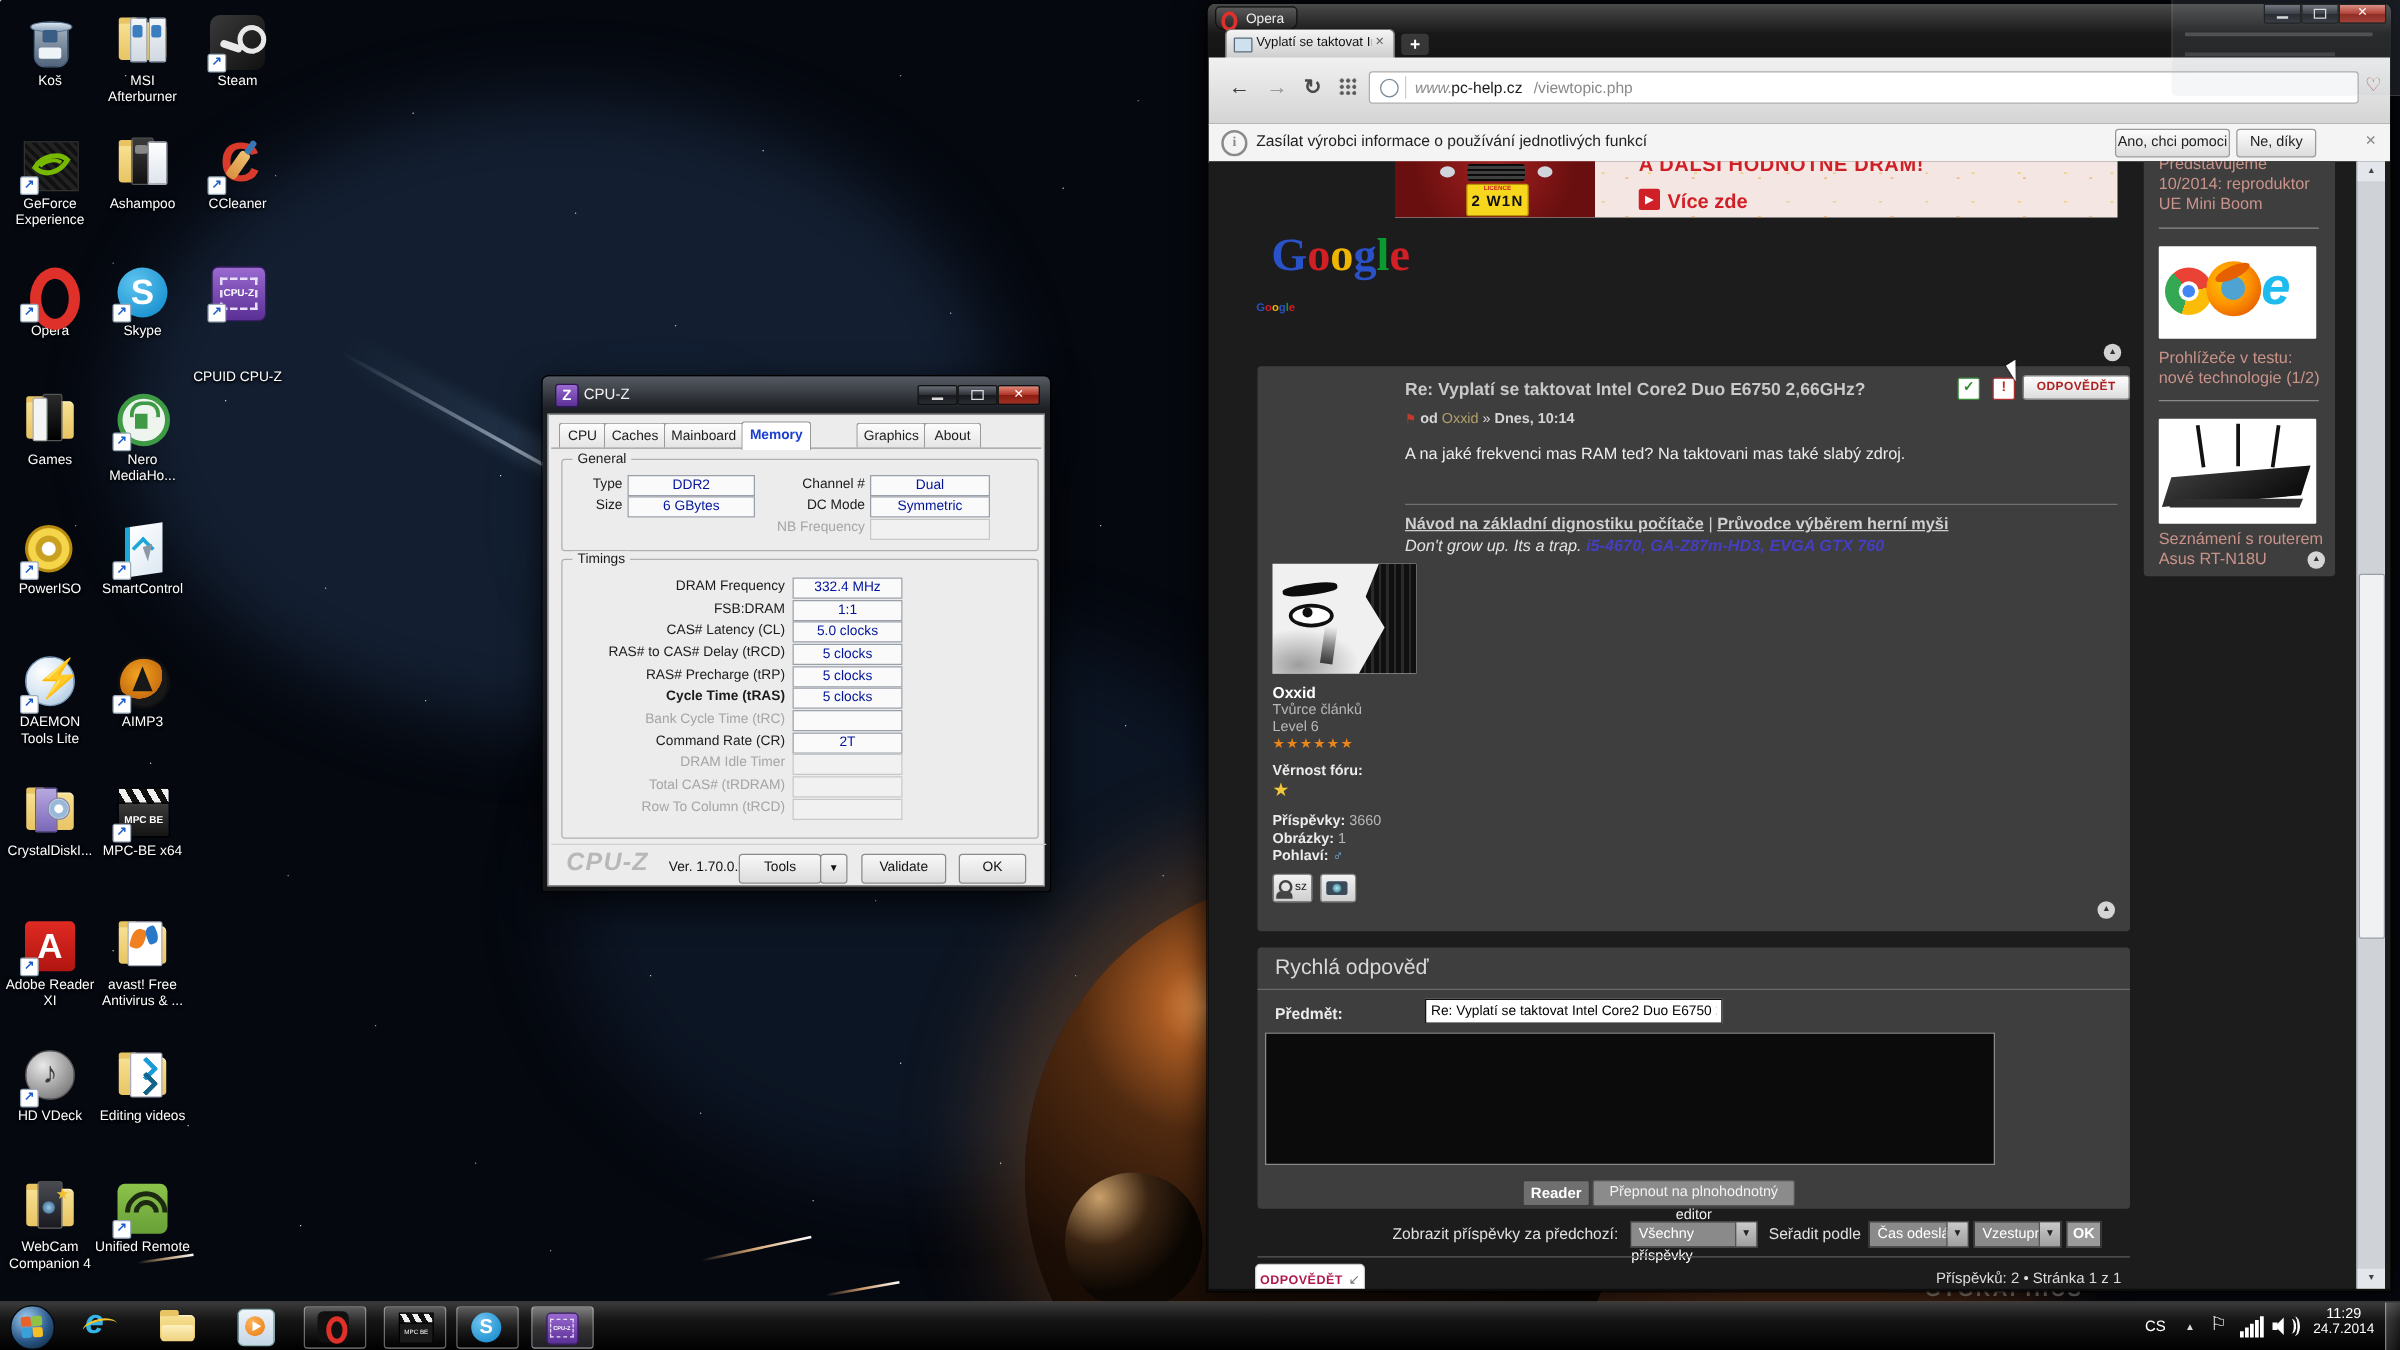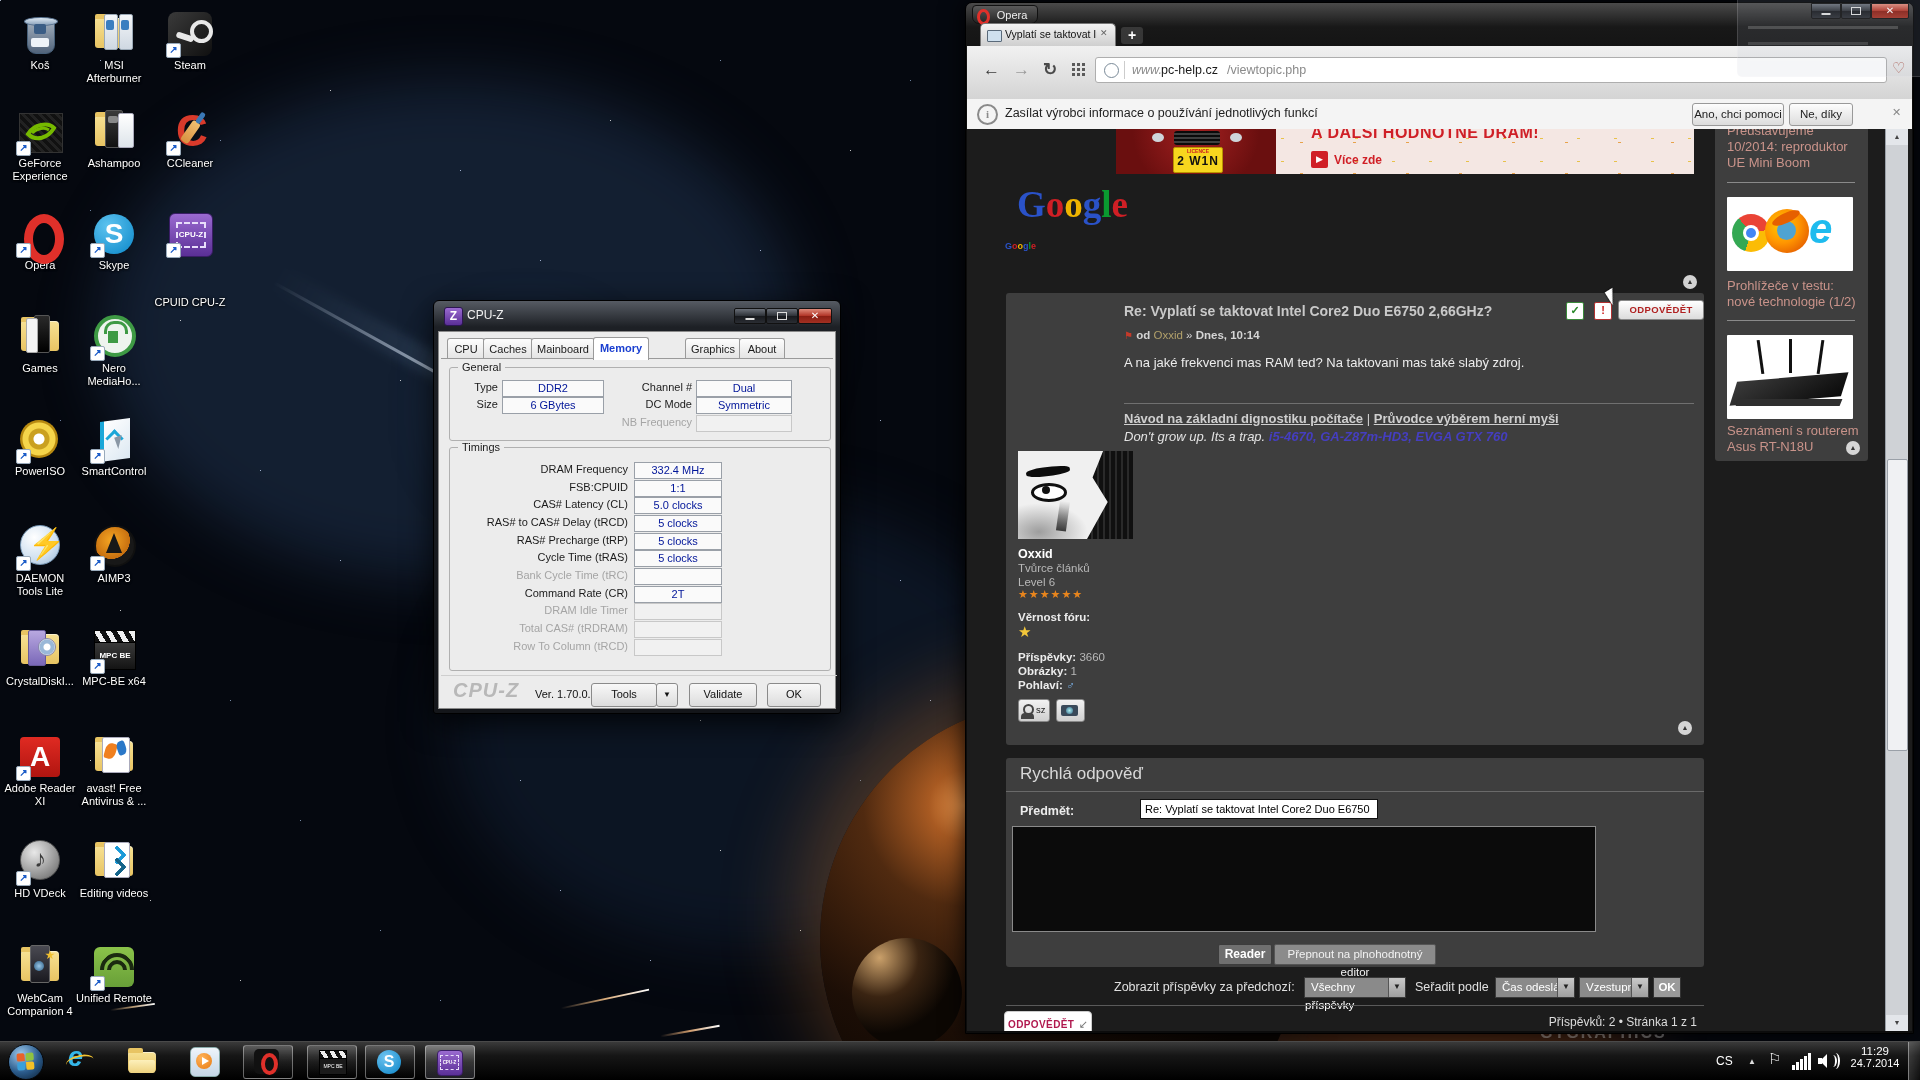--- a/index.html
+++ b/index.html
@@ -334,29 +334,29 @@
           <span class="czlab" style="left:170px;top:30px;width:72px;">DC Mode</span>
           <span class="czfld" style="left:246px;top:29px;width:94px;">Symmetric</span>
           <span class="czlab gl" style="left:150px;top:48px;width:92px;">NB Frequency</span>
           <span class="czfld gf" style="left:246px;top:47px;width:94px;"></span>
         </div>
 
         <div class="cz-group" style="left:8px;top:88px;width:380px;height:222px;">
           <div class="cz-legend">Timings</div>
           <span class="czlab" style="left:10px;top:15px;width:168px;">DRAM Frequency</span>
           <span class="czfld" style="left:184px;top:14px;width:86px;">332.4 MHz</span>
-          <span class="czlab" style="left:10px;top:33px;width:168px;">FSB:CPUID</span>
+          <span class="czlab" style="left:10px;top:33px;width:168px;">FSB:DRAM</span>
           <span class="czfld" style="left:184px;top:32px;width:86px;">1:1</span>
           <span class="czlab" style="left:10px;top:50px;width:168px;">CAS# Latency (CL)</span>
           <span class="czfld" style="left:184px;top:49px;width:86px;">5.0 clocks</span>
           <span class="czlab" style="left:10px;top:68px;width:168px;">RAS# to CAS# Delay (tRCD)</span>
           <span class="czfld" style="left:184px;top:67px;width:86px;">5 clocks</span>
           <span class="czlab" style="left:10px;top:86px;width:168px;">RAS# Precharge (tRP)</span>
           <span class="czfld" style="left:184px;top:85px;width:86px;">5 clocks</span>
-          <span class="czlab" style="left:10px;top:103px;width:168px;">Cycle Time (tRAS)</span>
+          <span class="czlab" style="left:10px;top:103px;width:168px;font-weight:bold;">Cycle Time (tRAS)</span>
           <span class="czfld" style="left:184px;top:102px;width:86px;">5 clocks</span>
           <span class="czlab gl" style="left:10px;top:121px;width:168px;">Bank Cycle Time (tRC)</span>
           <span class="czfld" style="left:184px;top:120px;width:86px;"></span>
           <span class="czlab" style="left:10px;top:139px;width:168px;">Command Rate (CR)</span>
           <span class="czfld" style="left:184px;top:138px;width:86px;">2T</span>
           <span class="czlab gl" style="left:10px;top:156px;width:168px;">DRAM Idle Timer</span>
           <span class="czfld gf" style="left:184px;top:155px;width:86px;"></span>
           <span class="czlab gl" style="left:10px;top:174px;width:168px;">Total CAS# (tRDRAM)</span>
           <span class="czfld gf" style="left:184px;top:173px;width:86px;"></span>
           <span class="czlab gl" style="left:10px;top:192px;width:168px;">Row To Column (tRCD)</span>
@@ -425,21 +425,21 @@
         <div class="abs" style="left:0;top:0;width:160px;height:47px;background:radial-gradient(circle at 50% 10%,#a52020,#6a0f0f 70%);"></div>
         <div class="abs" style="left:58px;top:4px;width:46px;height:14px;background:repeating-linear-gradient(0deg,#0a0a0a 0 2px,#3f3f3f 2px 4px);border-radius:3px;"></div>
         <div class="abs" style="left:36px;top:6px;width:12px;height:9px;background:#cfd5da;border-radius:50%;"></div>
         <div class="abs" style="left:114px;top:6px;width:12px;height:9px;background:#cfd5da;border-radius:50%;"></div>
         <div class="abs" style="left:57px;top:20px;width:48px;height:24px;background:#f7d61e;border:1px solid #b99300;border-radius:2px;text-align:center;">
           <div style="font-size:5px;color:#c22;font-weight:bold;">LICENCE</div>
           <div style="font-size:12px;color:#111;font-weight:900;letter-spacing:1px;">2 W1N</div>
         </div>
         <div class="abs" style="left:195px;top:-3px;font-size:16px;font-weight:800;color:#cf1f26;letter-spacing:.5px;">A DALŠÍ HODNOTNÉ DRAM!</div>
         <div class="abs" style="left:195px;top:24px;width:17px;height:17px;background:#d01f26;border-radius:2px;color:#fff;font-size:9px;text-align:center;line-height:17px;">▶</div>
-        <span class="abs" style="left:218px;top:26px;font-size:12px;font-weight:bold;color:#d01f26;">Více zde</span>
+        <span class="abs" style="left:218px;top:26px;font-size:16px;font-weight:bold;color:#d01f26;">Více zde</span>
       </div>
 
       <div class="abs" style="left:50px;top:54px;font-family:'Liberation Serif',serif;font-size:37px;font-weight:bold;">
         <span class="gc0">G</span><span class="gc1">o</span><span class="gc2">o</span><span class="gc3">g</span><span class="gc4">l</span><span class="gc1">e</span>
       </div>
       <div class="abs" style="left:38px;top:112px;font-size:9px;font-weight:bold;">
         <span class="gc0">G</span><span class="gc1">o</span><span class="gc2">o</span><span class="gc3">g</span><span class="gc4">l</span><span class="gc1">e</span>
       </div>
       <div class="circ-up" style="left:716px;top:146px;">▲</div>
 

